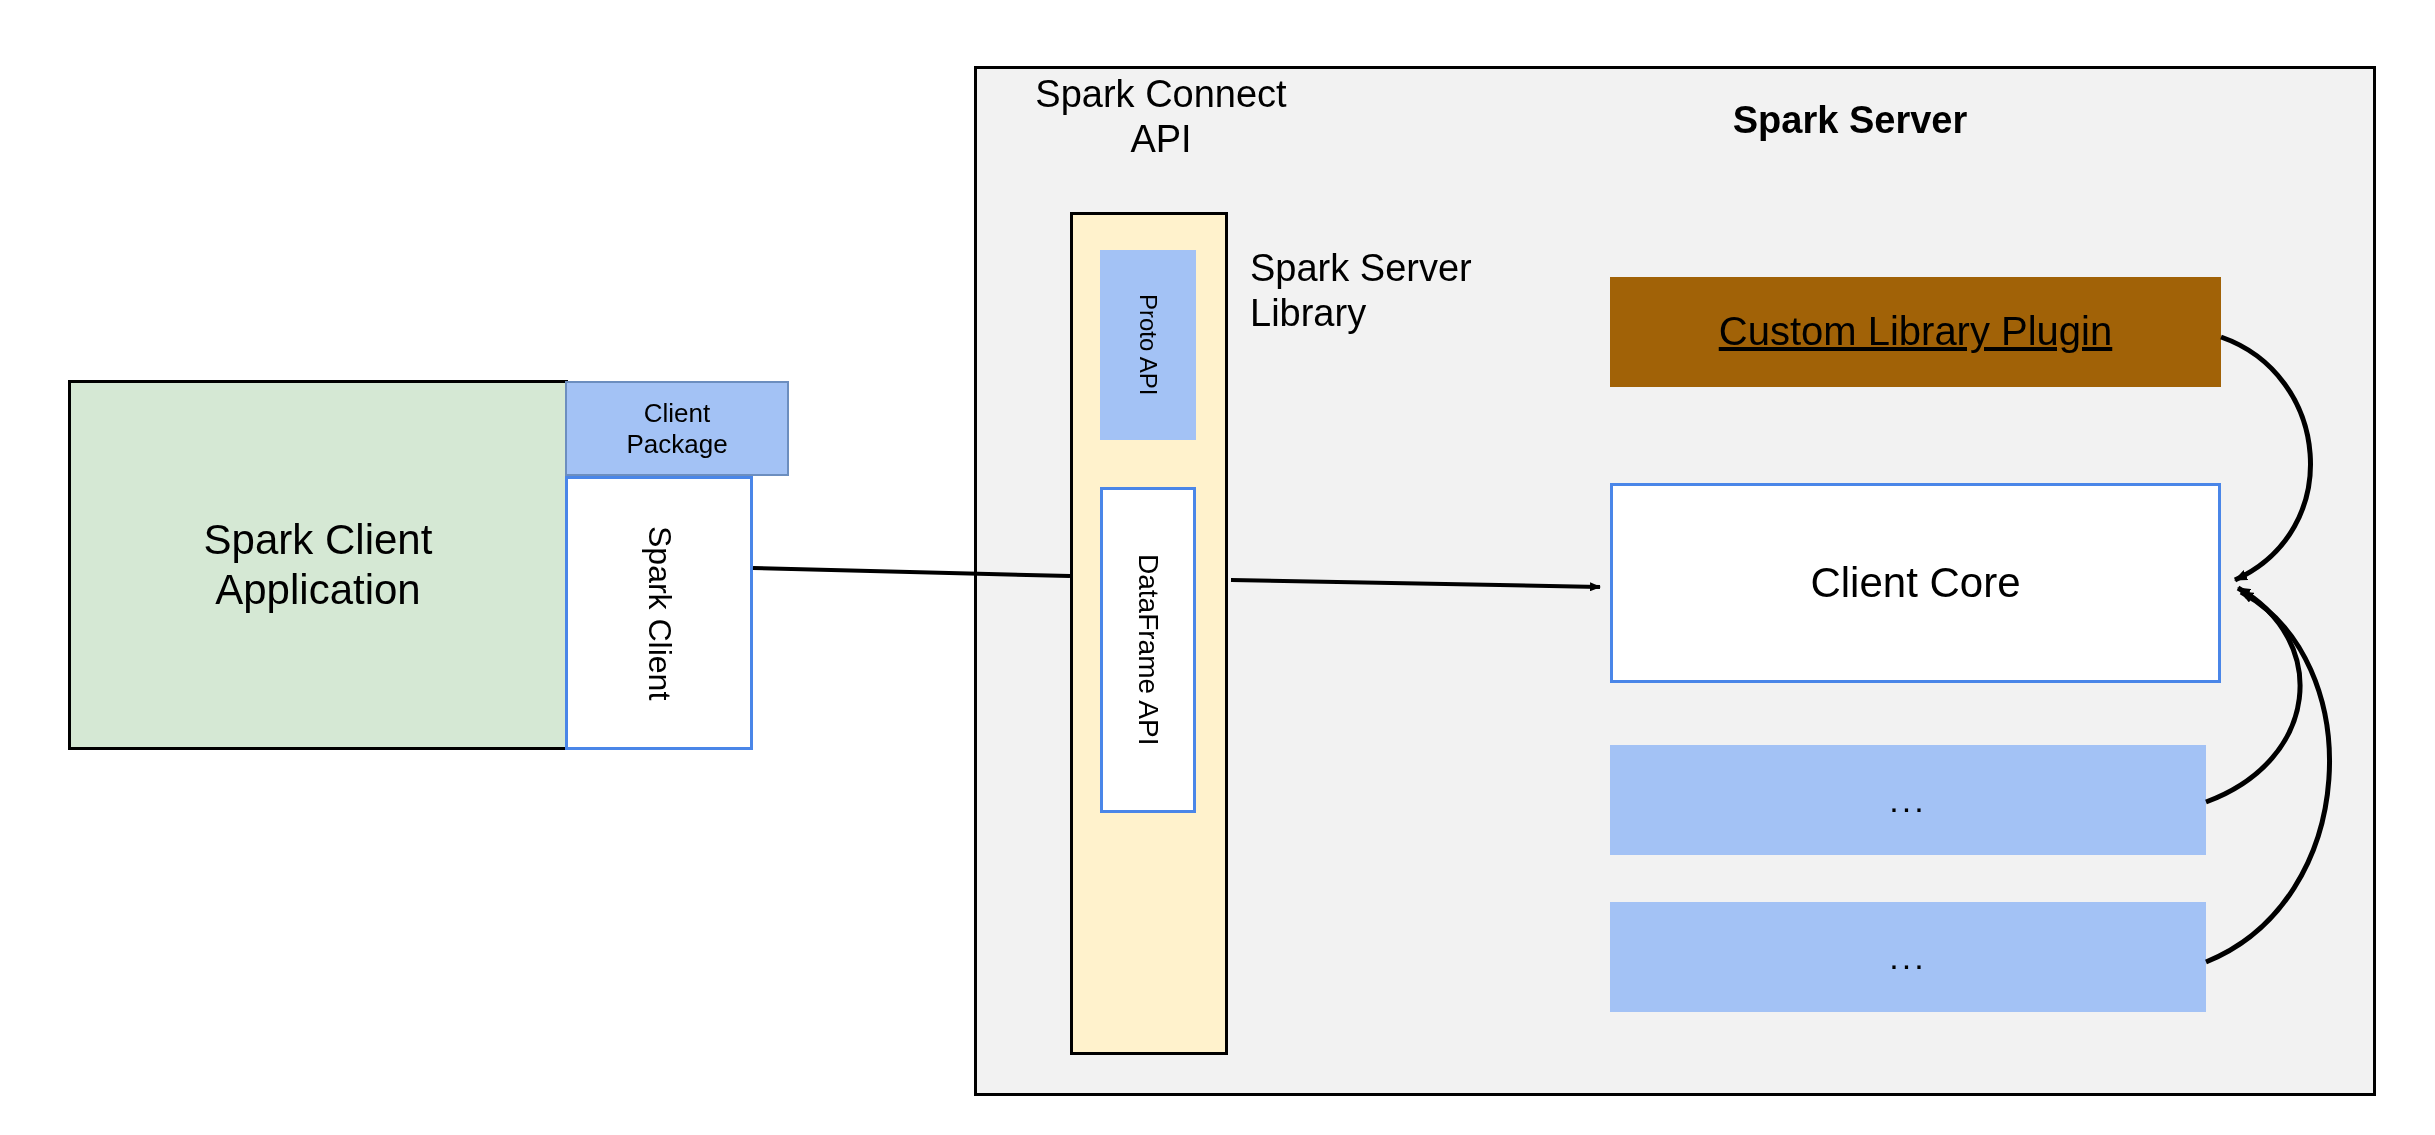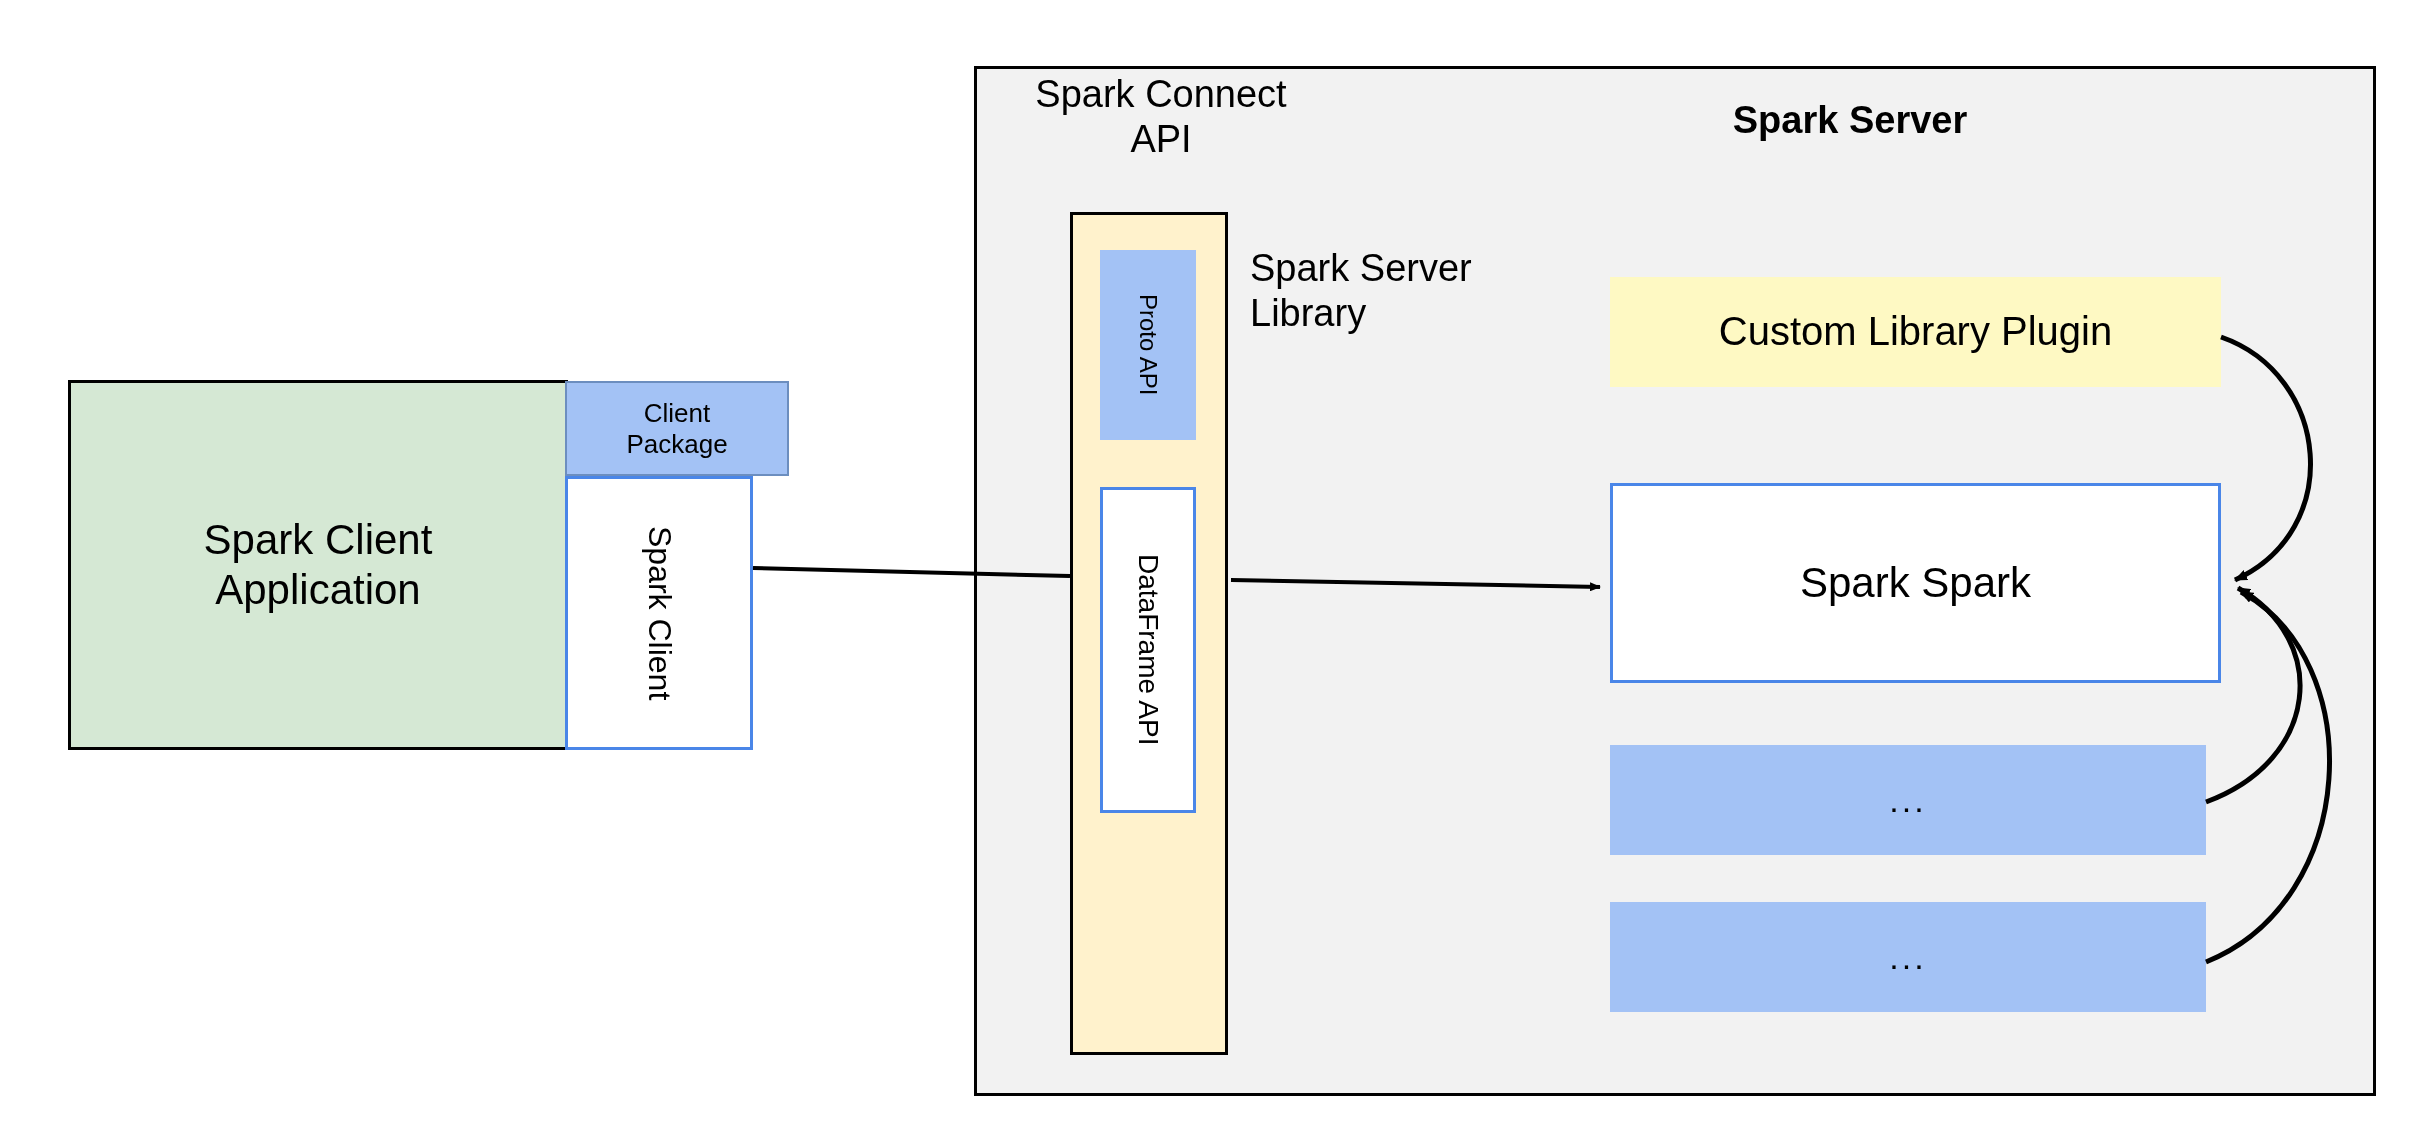--- a/index.html
+++ b/index.html
@@ -139,22 +139,23 @@
     border: 3px solid #4a86e8;
     font-size: 28px;
   }
 
   
   #custom-library-plugin {
     left: 1610px;
     top: 277px;
     width: 611px;
     height: 110px;
-    background: #fef9c3;
+    background: #a16207;
     font-size: 40px;
+    text-decoration: underline;
   }
 
   
   #spark-core {
     left: 1610px;
     top: 483px;
     width: 611px;
     height: 200px;
     background: #ffffff;
     border: 3px solid #4a86e8;
@@ -234,21 +235,21 @@
 
   <div class="box" id="dataframe-api">
     <span class="vtext">DataFrame API</span>
   </div>
 
   <div class="box" id="custom-library-plugin">
     <span>Custom Library Plugin</span>
   </div>
 
   <div class="box" id="spark-core">
-    <span>Spark Spark</span>
+    <span>Client Core</span>
   </div>
 
   <div class="box" id="ellipsis-one">
     <span>...</span>
   </div>
 
   <div class="box" id="ellipsis-two">
     <span>...</span>
   </div>
 

